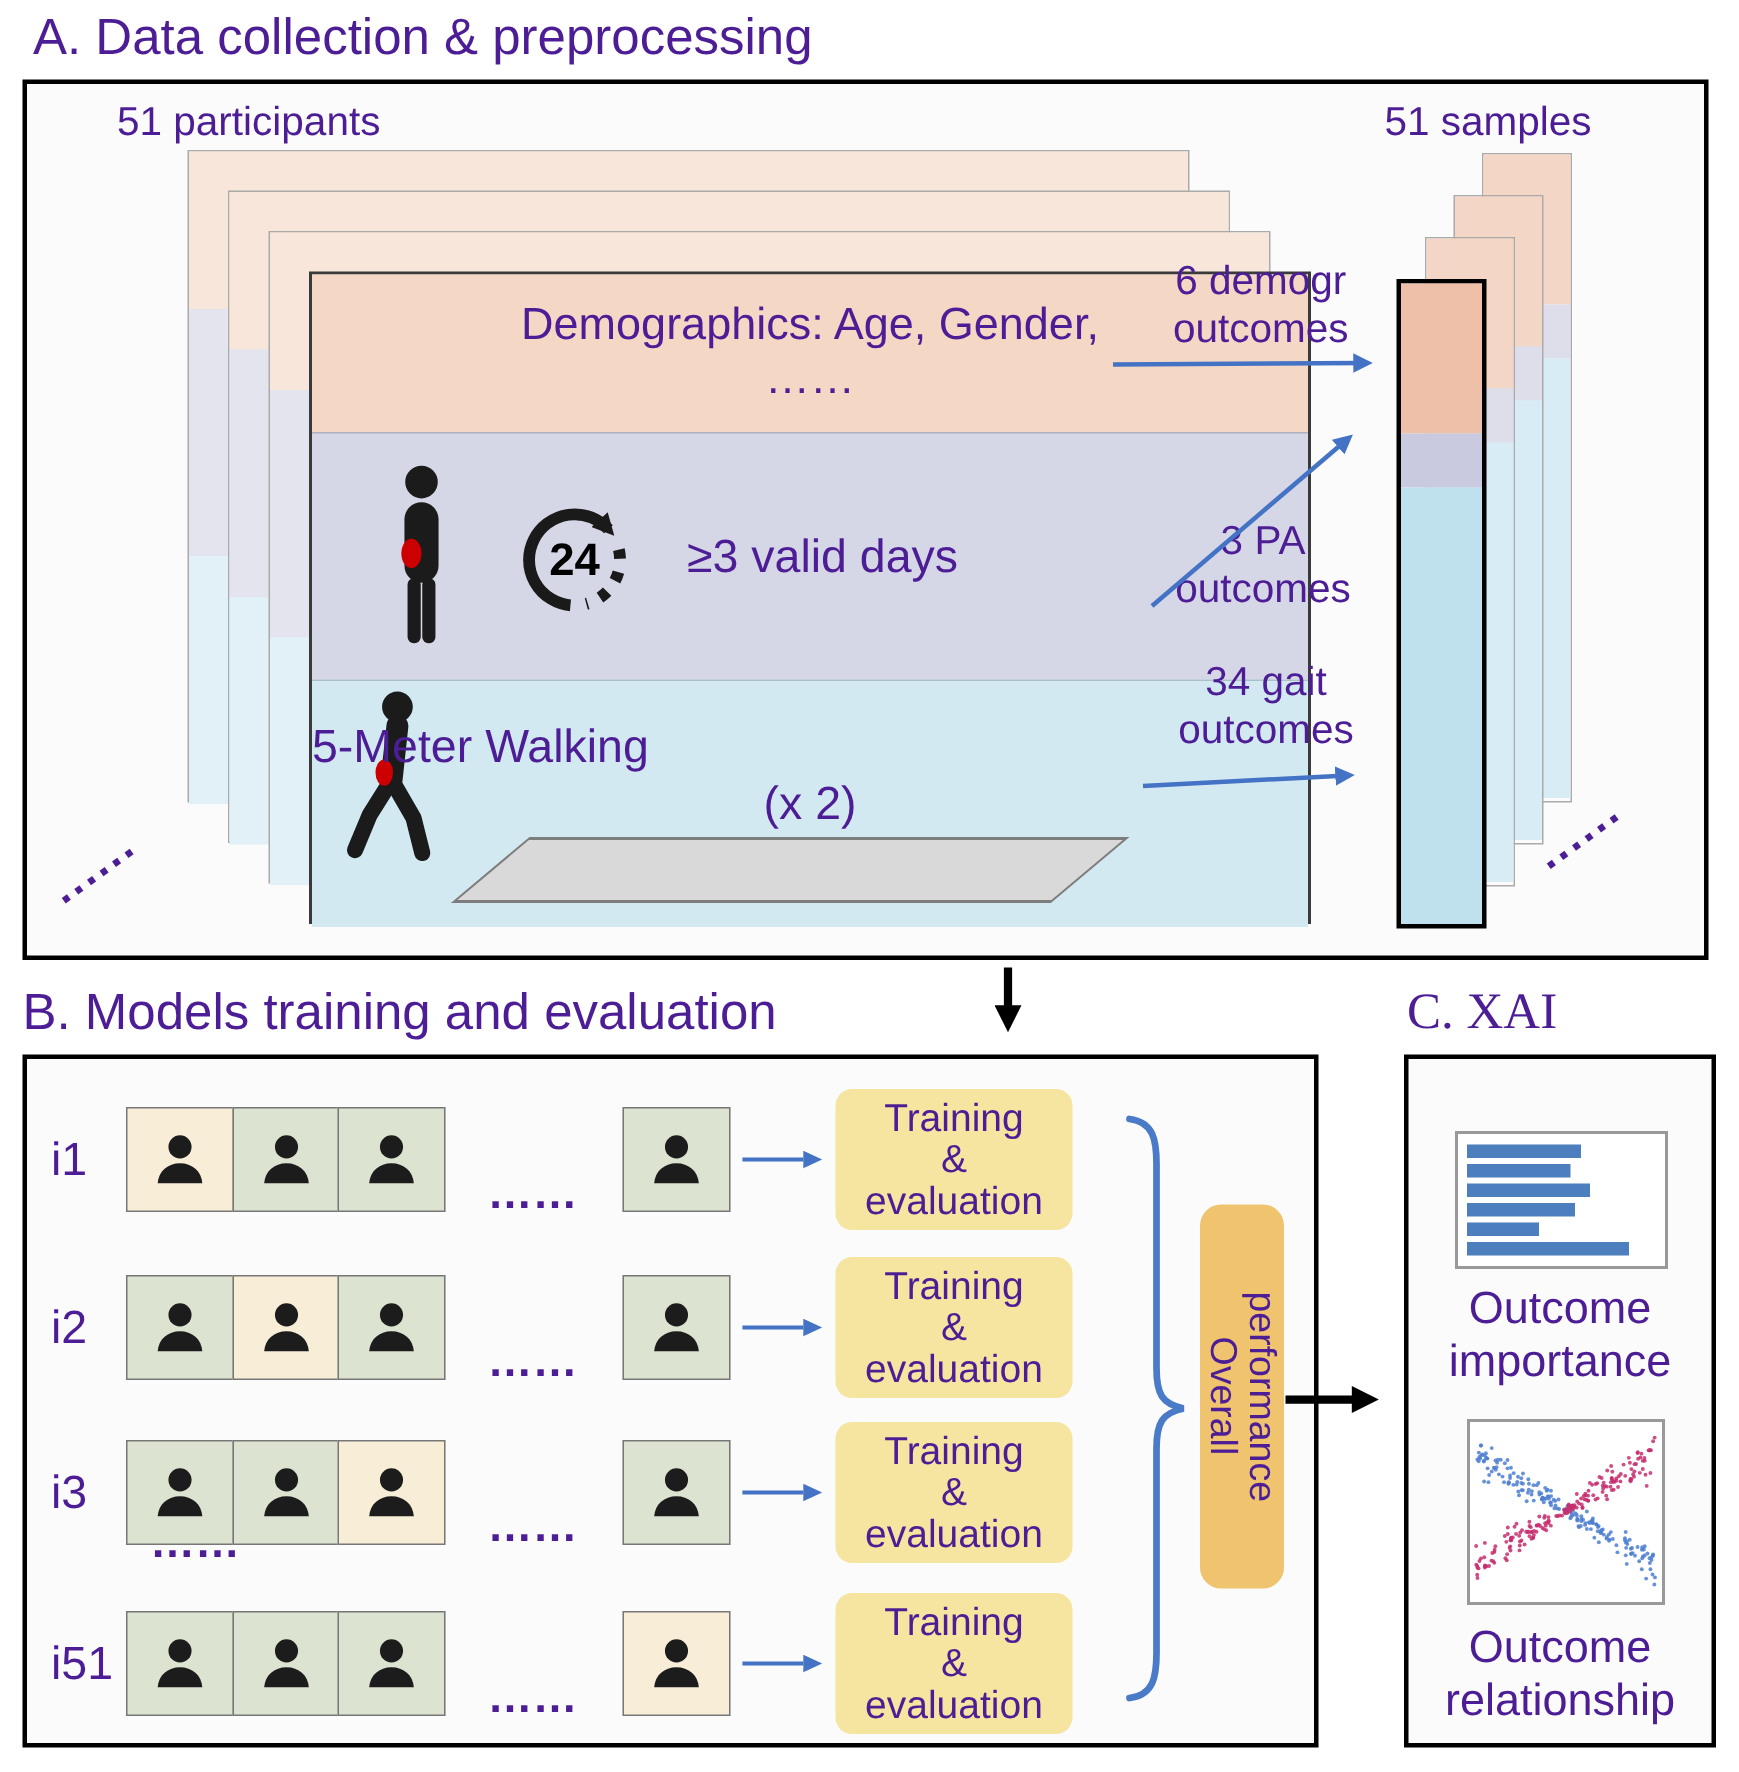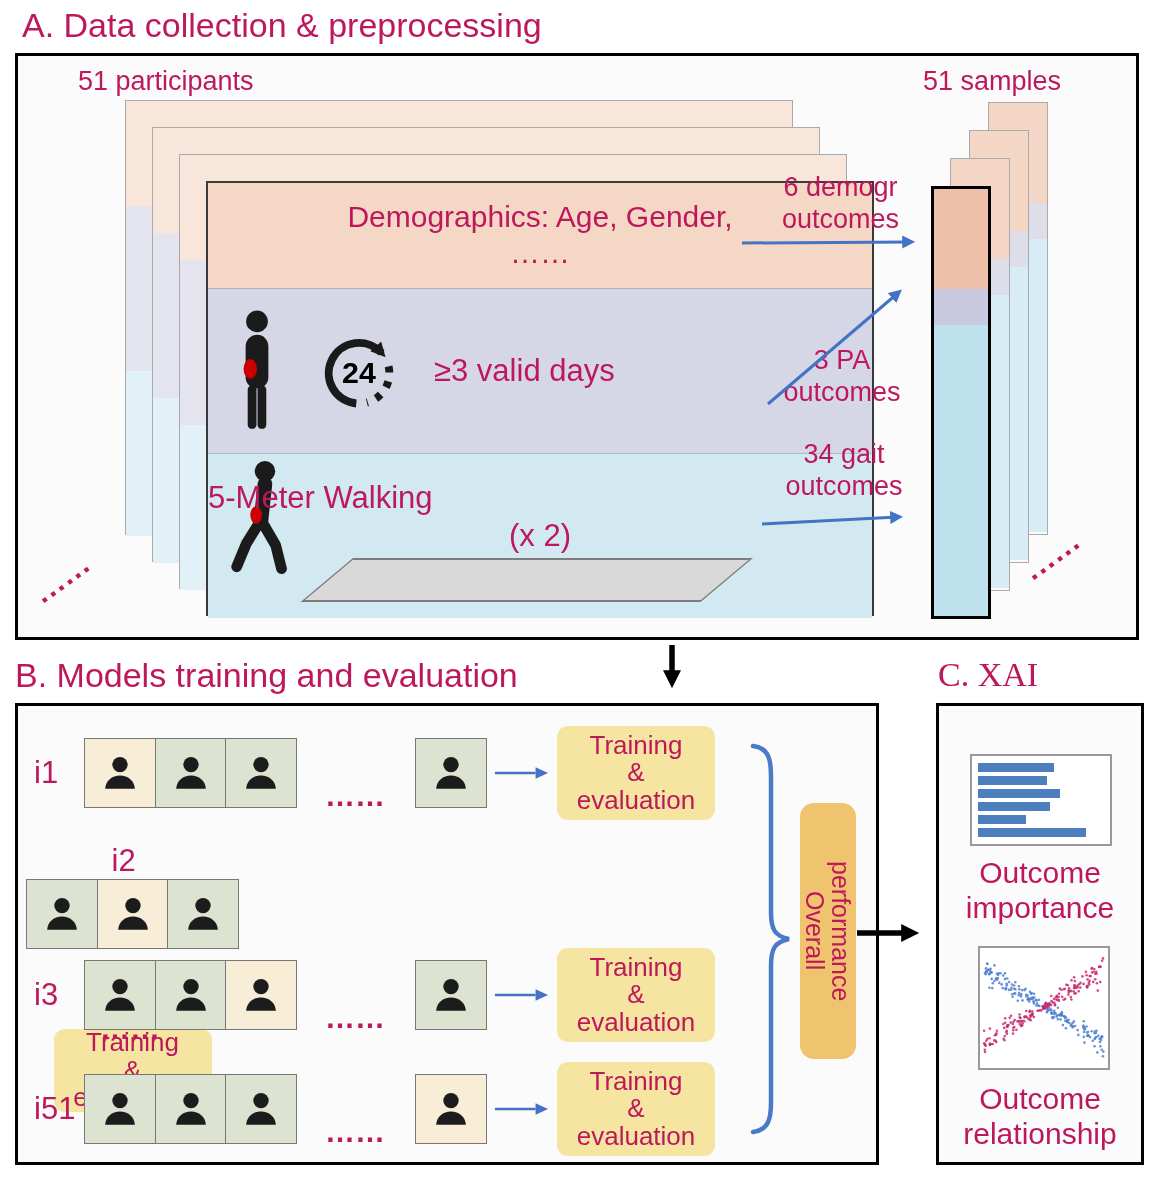--- a/index.html
+++ b/index.html
@@ -1,17 +1,17 @@
 <!DOCTYPE html>
 <html><head>
 <meta charset="utf-8">
 <style>
   html,body{margin:0;padding:0;background:#fff;}
   .page{position:relative;width:1159px;height:1181px;background:#fff;
-        font-family:"Liberation Sans",sans-serif;color:#be185d;overflow:hidden;}
+        font-family:"Liberation Sans",sans-serif;color:#4c1d95;overflow:hidden;}
   .title{position:absolute;font-size:34px;font-weight:500;white-space:nowrap;}
   .title-a{left:22px;top:6px;}
   .title-b{left:15px;top:656px;}
   .title-c{left:938px;top:656px;font-family:Liberation Serif, serif;}
   .box{position:absolute;background:#fbfbfb;border:3.5px solid #000;box-sizing:border-box;}
   .box-a{left:15px;top:53px;width:1124px;height:587px;}
   .box-b{left:15px;top:703px;width:864px;height:462px;}
   .box-c{left:936px;top:703px;width:208px;height:462px;}
 
   
@@ -22,21 +22,21 @@
   .card-layer .s1{height:105px;background:#f9e6da;}
   .card-layer .s2{height:165px;background:#e4e4ef;}
   .card-layer .s3{height:165px;background:#e2f1f7;}
   .cl3{left:59px;top:44px;}
   .cl2{left:86px;top:71px;}
   .cl1{left:113px;top:98px;}
   .card-front{left:140px;top:125px;border:2.5px solid #3a3a3a;}
   .sec{position:relative;box-sizing:border-box;}
   .sec-demo{height:105px;background:#f5d7c6;}
   .sec-pa{height:165px;background:#d6d7e6;border-top:1px solid rgba(0,0,0,.18);
-          display:flex;align-items:center;padding-left:18px;}
+          display:flex;align-items:center;padding-left:42px;}
   .sec-gait{height:165px;background:#d3e9f2;border-top:1px solid rgba(0,0,0,.18);}
   .demo-text{padding-top:16px;text-align:center;font-size:30px;line-height:1.2;white-space:pre-line;}
   .pa-text{margin-left:30px;font-size:31px;}
   .standing-person{width:62px;height:124px;}
   .clock-icon{width:90px;height:90px;margin-left:26px;}
   .clock-num{font:bold 27px "Liberation Sans",sans-serif;}
   .walking-person{position:absolute;left:16px;top:4px;width:78px;height:120px;}
   .gait-line1{position:absolute;left:0;right:0;top:26px;text-align:left;font-size:31px;}
   .gait-line2{position:absolute;left:0;right:0;top:64px;text-align:center;font-size:31px;}
   .walkway{position:absolute;left:145px;top:104px;width:400px;height:44px;background:#d9d9d9;
@@ -57,21 +57,21 @@
   .alabel-demo{left:735px;top:115px;width:175px;}
   .alabel-pa{left:744px;top:288px;width:160px;}
   .alabel-gait{left:742px;top:382px;width:168px;}
   .dots{position:absolute;font-size:30px;font-weight:bold;letter-spacing:2px;transform:rotate(-36deg);}
   .dots-left{left:13px;top:505px;}
   .dots-right{left:1003px;top:482px;}
 
   
   .b-row{position:absolute;left:8px;height:84px;display:flex;align-items:center;}
   .b-row[data-row="0"]{top:25px;}
-  .b-row[data-row="1"]{top:137px;flex-direction:column;}
+  .b-row[data-row="1"]{top:137px;}
   .b-row[data-row="2"]{top:247px;}
   .b-row[data-row="3"]{top:361px;}
   .row-label{width:58px;font-size:31px;padding-left:8px;box-sizing:border-box;}
   .cells{display:flex;}
   .cell{width:72px;height:70px;box-sizing:border-box;border:1.5px solid #777;
         display:flex;align-items:center;justify-content:center;}
   .cells .cell + .cell{margin-left:-1.5px;}
   .cell.train{background:#dde3d1;}
   .cell.held{background:#f8eed8;}
   .person-glyph{width:42px;height:42px;fill:#1c1c1c;}

